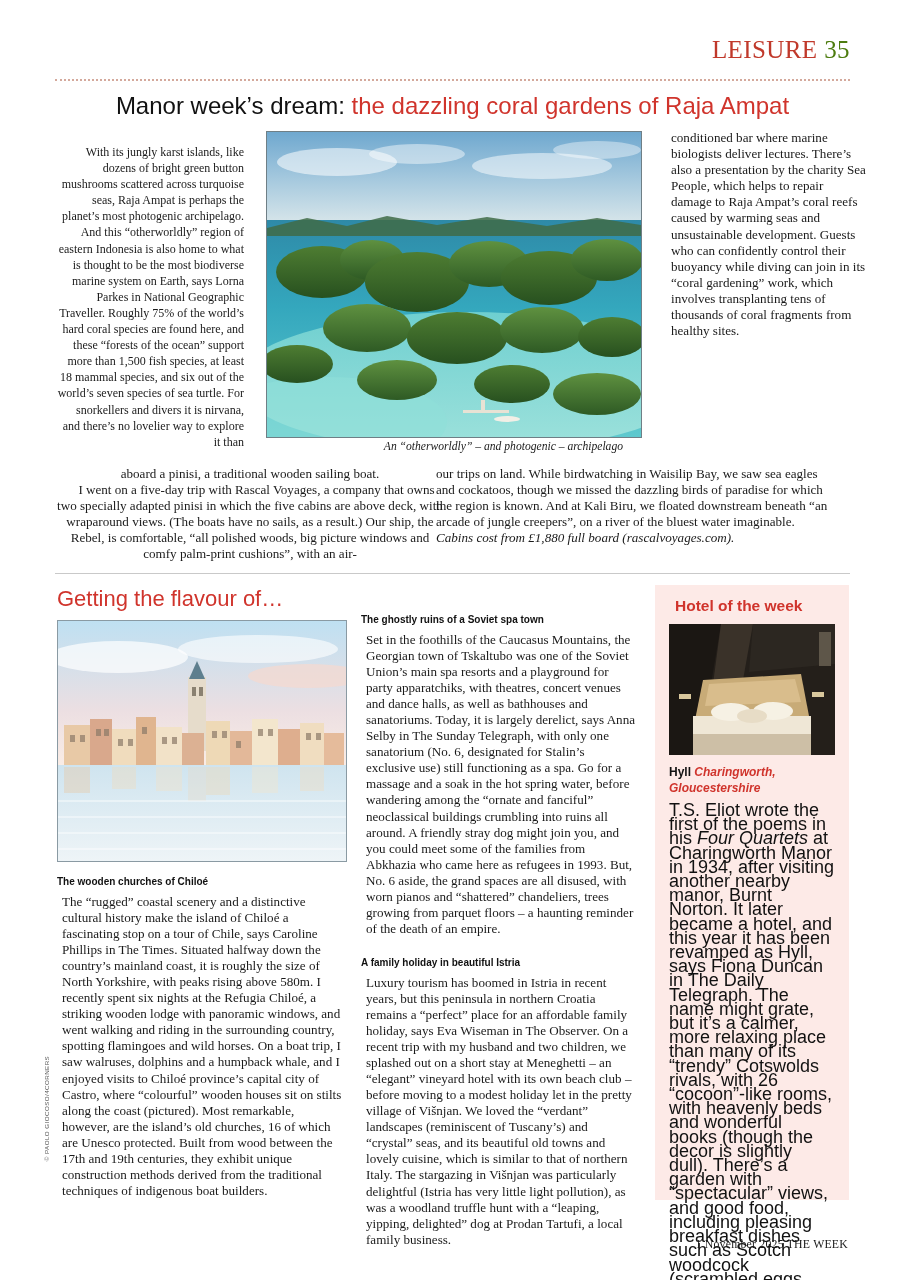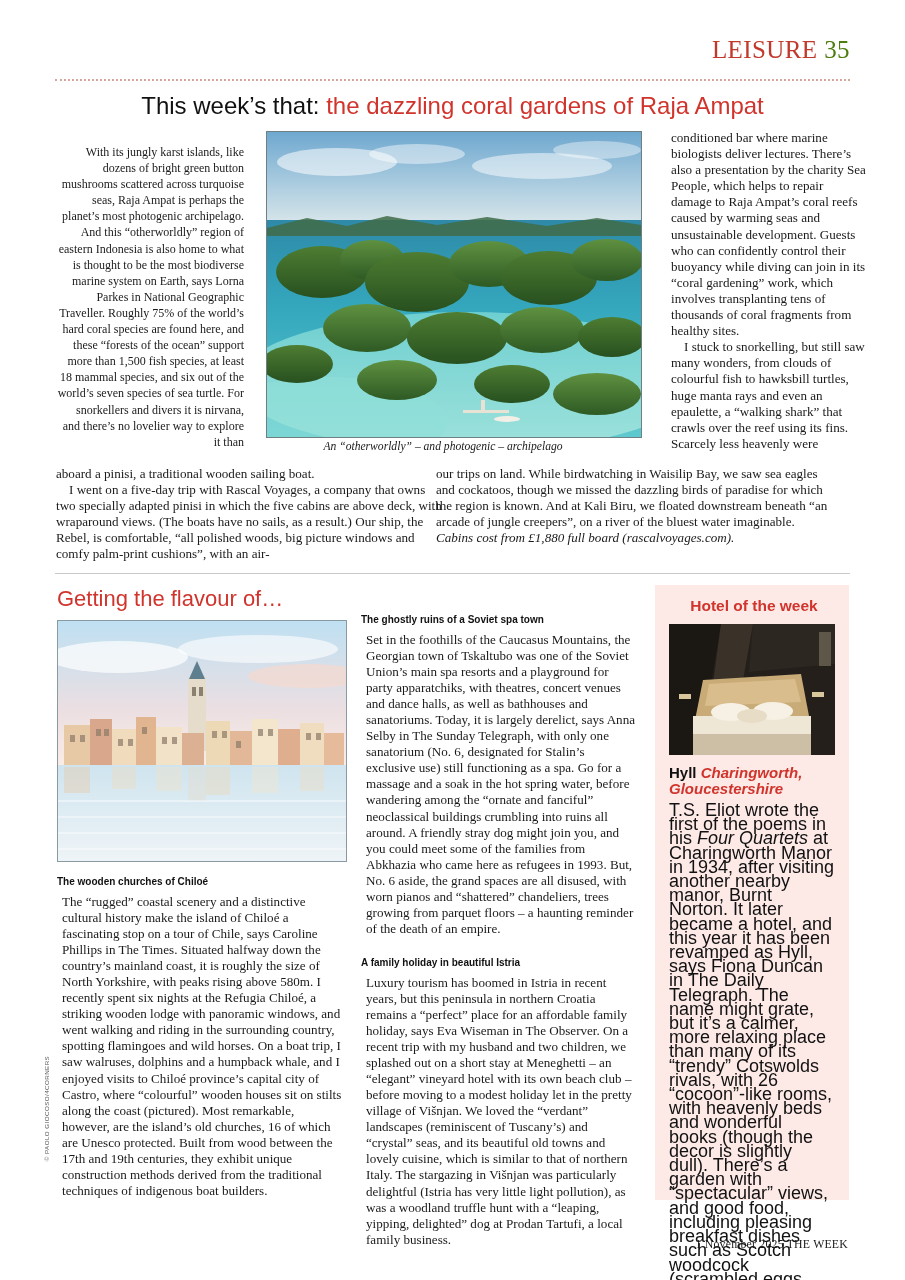--- a/index.html
+++ b/index.html
@@ -102,35 +102,36 @@
     left: 266px;
     top: 131px;
     width: 374px;
     height: 305px;
     border: 1px solid #6f7f86;
     overflow: hidden;
     background: #2b6f87;
   }
   .hero-caption {
     position: absolute;
-    left: 256px;
+    left: 249px;
     top: 440px;
     width: 374px;
-    text-align: center;
+    text-align: right;
     font-size: 11.6px;
     font-style: italic;
     color: #1a1a1a;
   }
   .lower-left {
     position: absolute;
     left: 56px;
     top: 466px;
     width: 388px;
     font-size: 13.1px;
     line-height: 16.1px;
+    text-align: center;
   }
   .lower-right {
     position: absolute;
     left: 436px;
     top: 466px;
     width: 392px;
     font-size: 13.1px;
     line-height: 16.1px;
   }
   .indent { text-indent: 13px; }
@@ -196,34 +197,33 @@
     top: 585px;
     width: 194px;
     height: 615px;
     background: #fdeae7;
   }
   .sidebar-title {
     font-family: "Liberation Sans", sans-serif;
     font-size: 15.5px;
     font-weight: bold;
     color: #d0342c;
-    margin: 12px 0 0 4px;
-    text-align: center;
+    margin: 12px 0 0 20px;
   }
   .sidebar-img {
     margin: 9px 0 0 14px;
     width: 166px;
     height: 131px;
     overflow: hidden;
     background: #2a2520;
   }
   .sidebar-sub {
     margin: 10px 14px 0 14px;
     font-family: "Liberation Sans", sans-serif;
-    font-size: 15px;
+    font-size: 12px;
     line-height: 15.5px;
     font-weight: bold;
     color: #111;
   }
   .sidebar-sub .loc {
     color: #d0342c;
     font-style: italic;
     font-weight: bold;
   }
   .sidebar-body {
@@ -275,21 +275,21 @@
 </head>
 <body>
 
 <div class="page">
 
   <div class="masthead">
     <div class="masthead-section"><span>LEISURE</span> <span class="pgnum">35</span></div>
   </div>
   <div class="rule-dotted"></div>
 
-  <div class="headline"><span>This week’s that: </span><span class="hl-red">the dazzling coral gardens of Raja Ampat</span></div>
+  <div class="headline"><span>Manor week’s dream: </span><span class="hl-red">the dazzling coral gardens of Raja Ampat</span></div>
 
   <div class="top-col-left">With its jungly karst islands, like dozens of bright green button mushrooms scattered across turquoise seas, Raja Ampat is perhaps the planet’s most photogenic archipelago. And this “otherworldly” region of eastern Indonesia is also home to what is thought to be the most biodiverse marine system on Earth, says Lorna Parkes in National Geographic Traveller. Roughly 75% of the world’s hard coral species are found here, and these “forests of the ocean” support more than 1,500 fish species, at least 18 mammal species, and six out of the world’s seven species of sea turtle. For snorkellers and divers it is nirvana, and there’s no lovelier way to explore it than</div>
 
   <div class="hero-img">
     <svg width="374" height="305" viewBox="0 0 374 305" preserveAspectRatio="none">
       <defs>
         <linearGradient id="sky" x1="0" y1="0" x2="0" y2="1">
           <stop offset="0%" stop-color="#6fa8cf"></stop>
           <stop offset="55%" stop-color="#a9cbdf"></stop>
           <stop offset="100%" stop-color="#d8e6ea"></stop>
@@ -341,21 +341,20 @@
       <rect x="196" y="278" width="46" height="3" fill="#e8e2d4"></rect>
       <rect x="214" y="268" width="4" height="12" fill="#e8e2d4"></rect>
       <ellipse cx="240" cy="287" rx="13" ry="3" fill="#f2efe6"></ellipse>
     </svg>
   </div>
 
   <div class="hero-caption">An “otherworldly” – and photogenic – archipelago</div>
 
   <div class="top-col-right">
     <div>conditioned bar where marine biologists deliver lectures. There’s also a presentation by the charity Sea People, which helps to repair damage to Raja Ampat’s coral reefs caused by warming seas and unsustainable development. Guests who can confidently control their buoyancy while diving can join in its “coral gardening” work, which involves transplanting tens of thousands of coral fragments from healthy sites.</div>
-    <div class="indent">I stuck to snorkelling, but still saw many wonders, from clouds of colourful fish to hawksbill turtles, huge manta rays and even an epaulette, a “walking shark” that crawls over the reef using its fins. Scarcely less heavenly were</div>
   </div>
 
   <div class="lower-left">
     <div>aboard a pinisi, a traditional wooden sailing boat.</div>
     <div class="indent">I went on a five-day trip with Rascal Voyages, a company that owns two specially adapted pinisi in which the five cabins are above deck, with wraparound views. (The boats have no sails, as a result.) Our ship, the Rebel, is comfortable, “all polished woods, big picture windows and comfy palm-print cushions”, with an air-</div>
   </div>
 
   <div class="lower-right">
     <span>our trips on land. While birdwatching in Waisilip Bay, we saw sea eagles and cockatoos, though we missed the dazzling birds of paradise for which the region is known. And at Kali Biru, we floated downstream beneath “an arcade of jungle creepers”, on a river of the bluest water imaginable. </span><em>Cabins cost from £1,880 full board (rascalvoyages.com).</em>
   </div>

